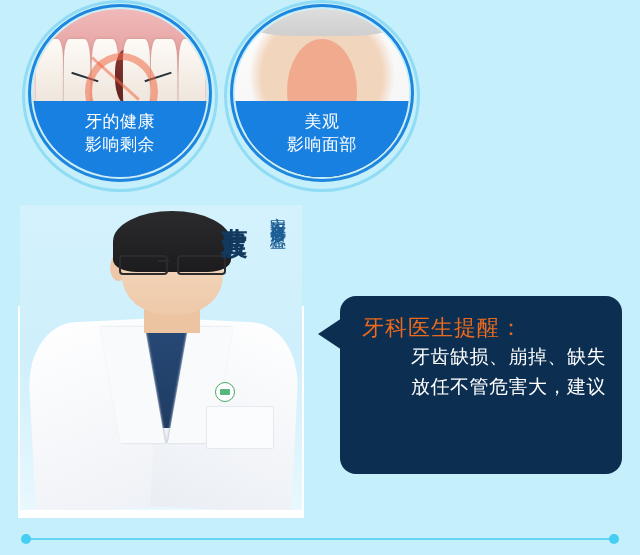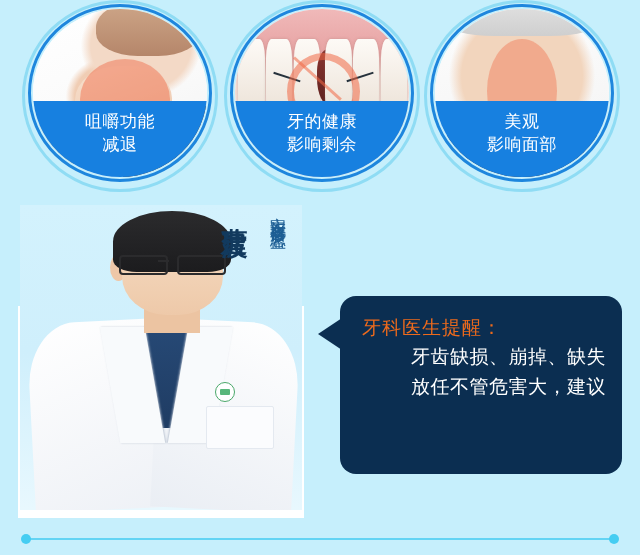--- a/index.html
+++ b/index.html
@@ -204,21 +204,21 @@
   #bubble-tail {
     position:absolute;
     left:318px; top:318px;
     width:0; height:0;
     border-top:16px solid transparent;
     border-bottom:16px solid transparent;
     border-right:24px solid #0b2e51;
   }
   #bubble-heading {
     color:#ed6a1c;
-    font-size:19px;
+    font-size:22px;
     line-height:28px;
     letter-spacing:1px;
   }
   #bubble-body {
     color:#ffffff;
     font-size:19px;
     line-height:30px;
     letter-spacing:.5px;
   }
   #bubble-body div { white-space:nowrap;text-align:right; }
@@ -238,37 +238,20 @@
     background:#45cdf2;
   }
   .deco-dot.left { left:-5px; }
   .deco-dot.right { right:-5px; }
 </style>
 </head>
 <body>
 
 <div id="cards">
 
-  <div class="card">
-    <div class="ring-outer"></div>
-    <div class="ring-main"></div>
-    <div class="oval-clip">
-      <div class="photo p1">
-        <div class="p1-hair"></div>
-        <div class="p1-shoulder"></div>
-        <div class="p1-bread"></div>
-        <div class="p1-hand"></div>
-        <div class="p1-mark"></div>
-      </div>
-      <div class="label">
-        <div>咀嚼功能</div>
-        <div>减退</div>
-      </div>
-    </div>
-  </div>
 
   <div class="card">
     <div class="ring-outer"></div>
     <div class="ring-main"></div>
     <div class="oval-clip">
       <div class="photo p2">
         <div class="tooth t1"></div>
           <div class="tooth t2"></div>
           <div class="tooth t3"></div>
         <div class="p2-gap"></div>

